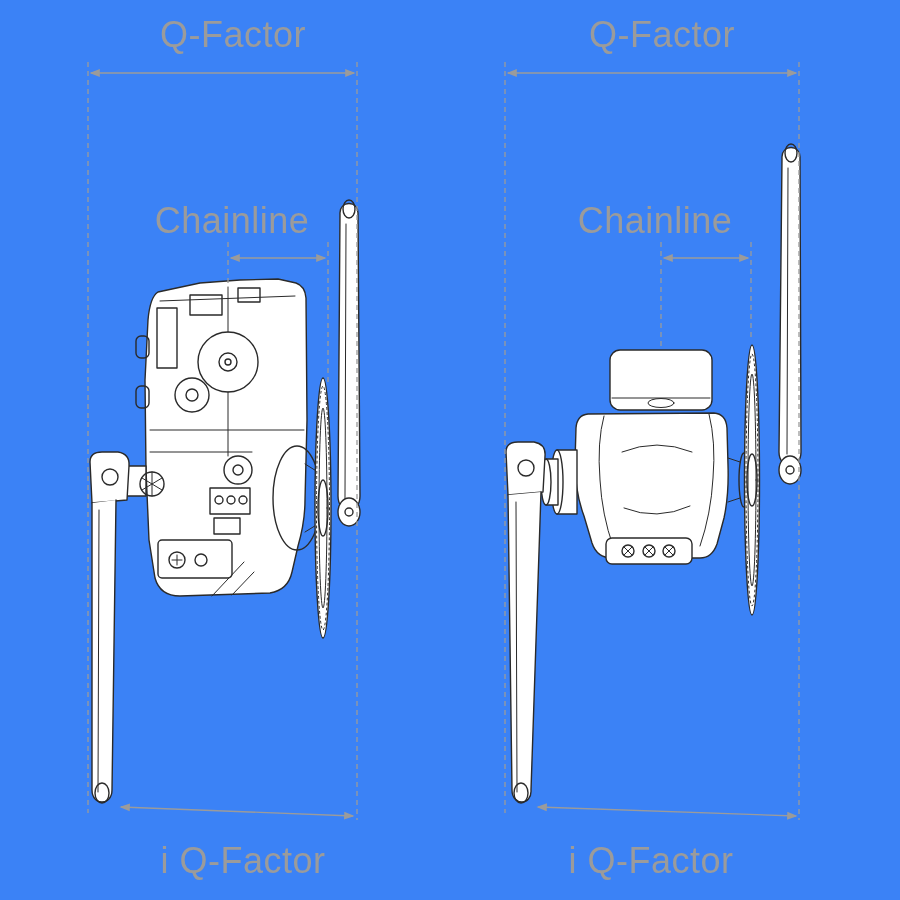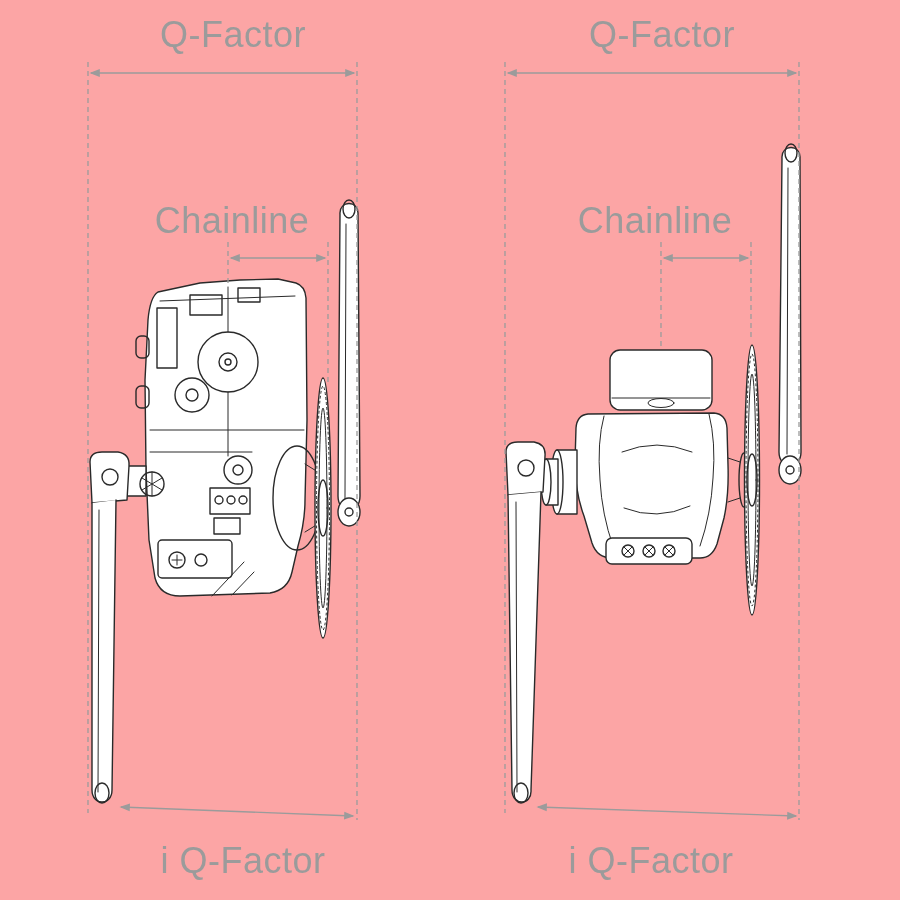--- a/index.html
+++ b/index.html
@@ -1,17 +1,17 @@
 <!DOCTYPE html>
 <html><head>
 <meta charset="utf-8">
 <style>
   html,body{margin:0;padding:0;background:#ffffff;}
   .stage{
-    position:relative;width:900px;height:900px;background:#fca5a5;
+    position:relative;width:900px;height:900px;background:#3b82f6;
     font-family:"Liberation Sans",sans-serif;overflow:hidden;
   }
   svg{display:block;}
   .art{stroke:#2a2a2a;fill:none;stroke-width:1.4;stroke-linejoin:round;stroke-linecap:round;}
   .art .thin{stroke-width:1;}
   .dim{stroke:#9b9b9b;fill:none;stroke-width:1.3;}
   .witness{stroke-dasharray:5 4;}
   .lbl{font-family:"Liberation Sans",sans-serif;font-size:36px;fill:#9b9b9b;
        text-anchor:middle;letter-spacing:0.5px;font-weight:400;}
 </style>

